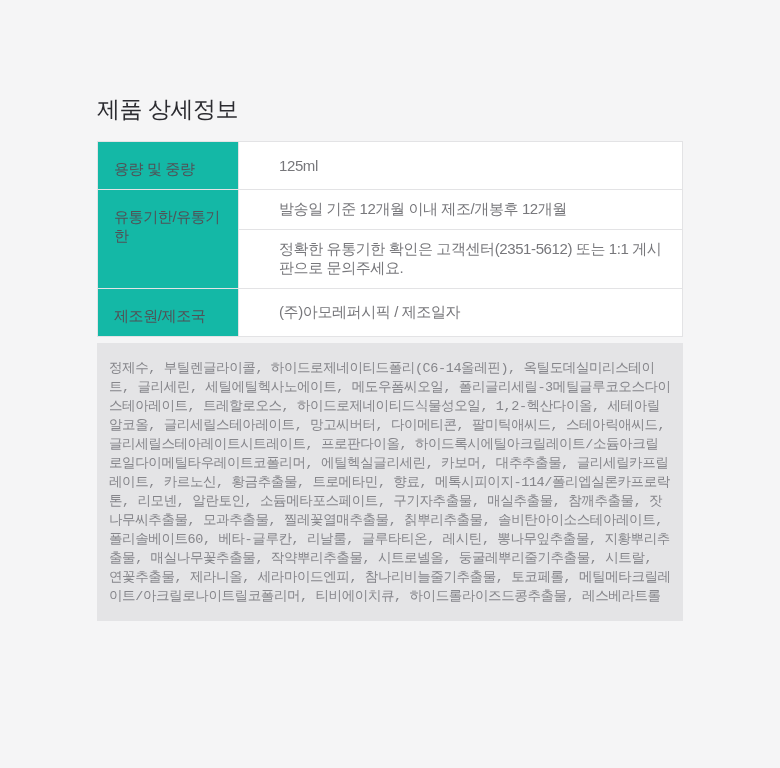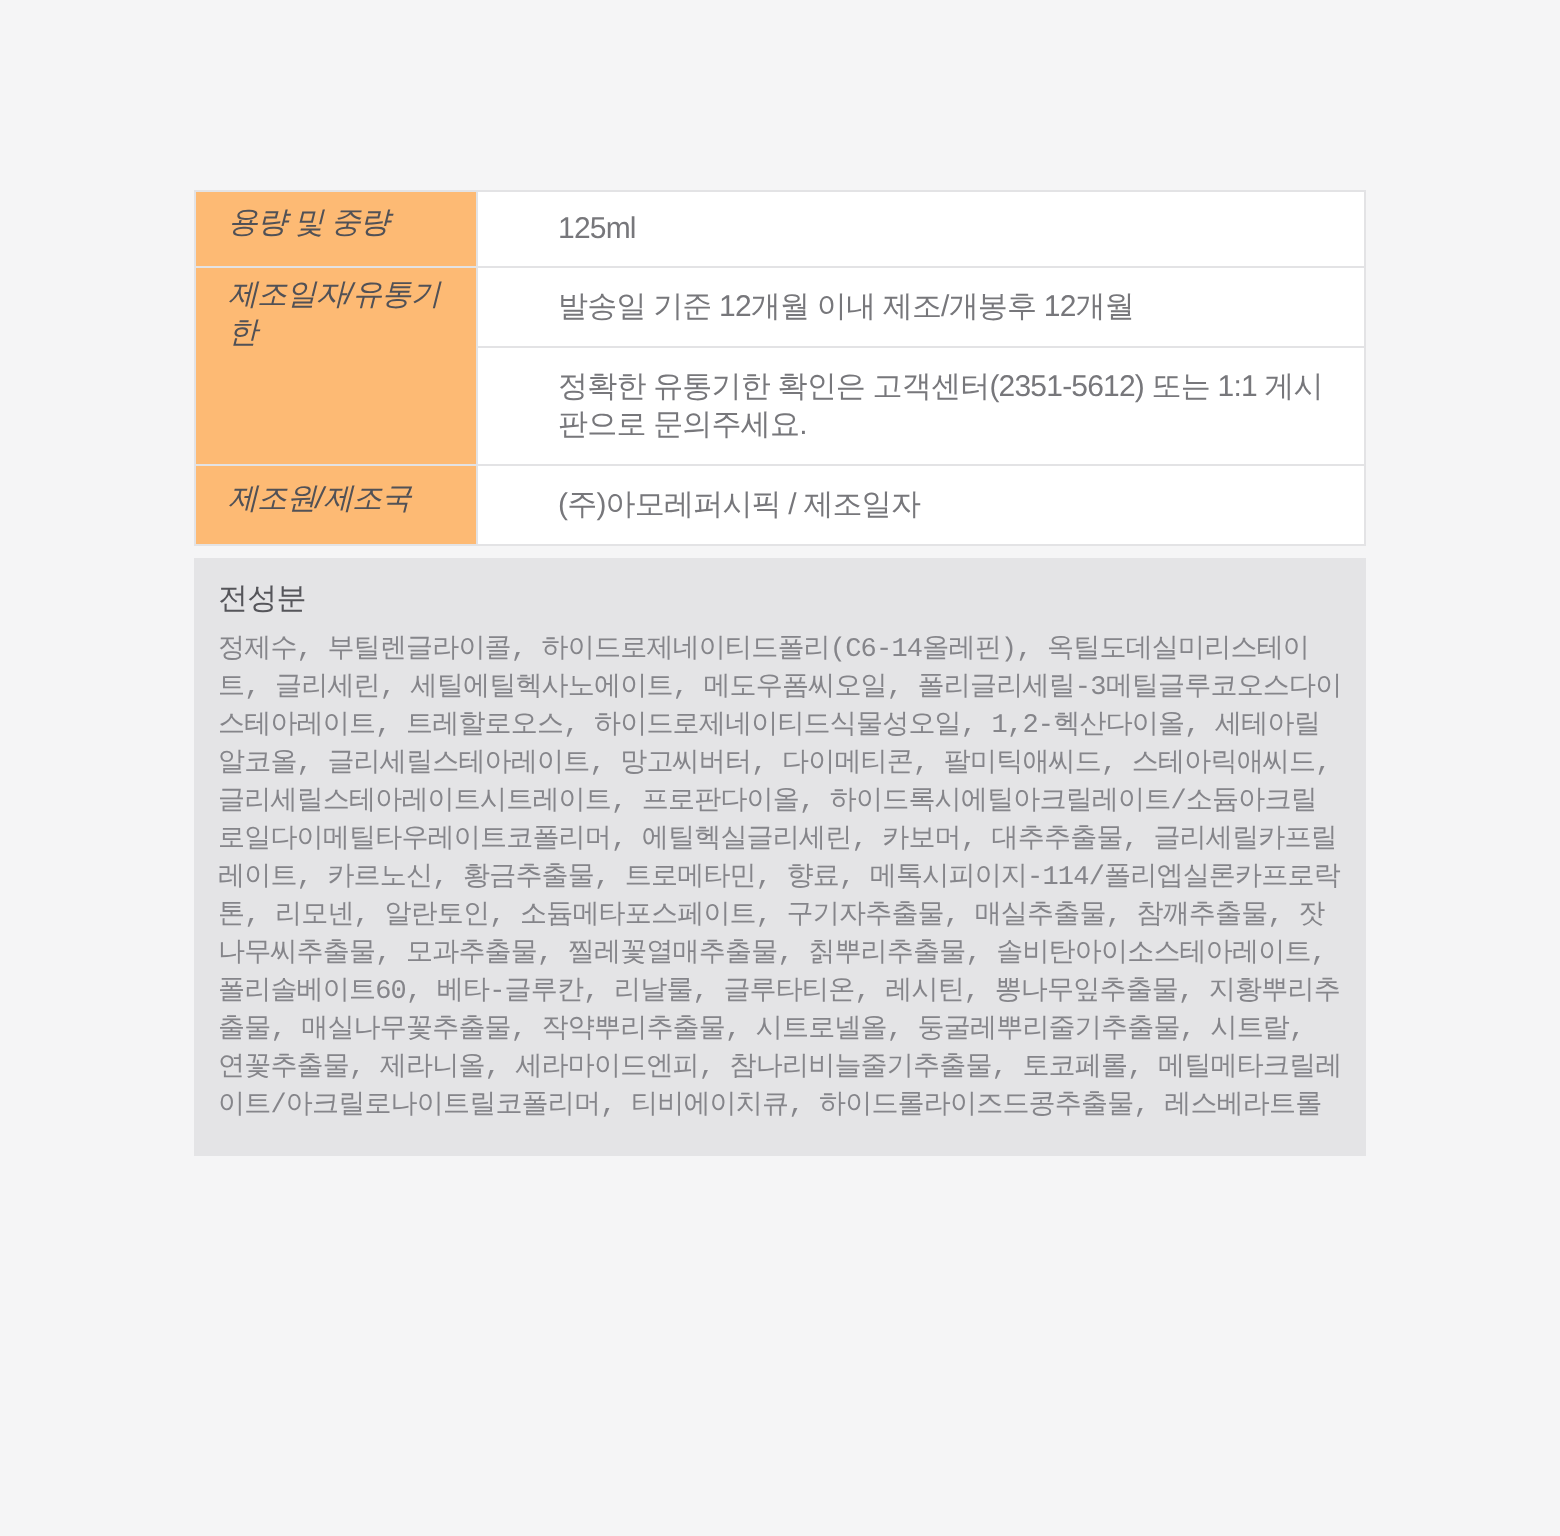--- a/index.html
+++ b/index.html
@@ -51,25 +51,24 @@
   .detail-table th,
   .detail-table td {
     border: 1px solid #e3e3e5;
     font-size: 15px;
     font-weight: 400;
     letter-spacing: -0.4px;
     text-align: left;
   }
   .detail-table th {
     width: 141px;
-    background: #fdba74;
+    background: #14b8a6;
     color: #515156;
-    padding: 4px 10px 10px 16px;
+    padding: 18px 10px 10px 16px;
     vertical-align: top;
-    font-style: italic;
   }
   .detail-table th.single { vertical-align: middle; }
   .detail-table td {
     background: #ffffff;
     color: #77777b;
     padding: 10px 14px 10px 40px;
   }
   
   .ingredients-panel {
     margin-top: 6px;
@@ -95,40 +94,40 @@
 </style>
 </head>
 <body>
 
 <div class="content">
 
   <section>
   </section>
 
   <section class="detail-section">
+    <h2 class="section-title">제품 상세정보</h2>
 
     <table class="detail-table">
       <tbody>
         <tr>
           <th class="single">용량 및 중량</th>
           <td>125ml</td>
         </tr>
         <tr>
-          <th rowspan="2">제조일자/유통기한</th>
+          <th rowspan="2">유통기한/유통기한</th>
           <td>발송일 기준 12개월 이내 제조/개봉후 12개월</td>
         </tr>
         <tr>
           <td>정확한 유통기한 확인은 고객센터(2351-5612) 또는 1:1 게시판으로 문의주세요.</td>
         </tr>
         <tr>
           <th class="single">제조원/제조국</th>
           <td>(주)아모레퍼시픽 / 제조일자</td>
         </tr>
       </tbody>
     </table>
 
     <div class="ingredients-panel">
-      <h3 class="ingredients-title">전성분</h3>
       <p class="ingredients-text">정제수, 부틸렌글라이콜, 하이드로제네이티드폴리(C6-14올레핀), 옥틸도데실미리스테이트, 글리세린, 세틸에틸헥사노에이트, 메도우폼씨오일, 폴리글리세릴-3메틸글루코오스다이스테아레이트, 트레할로오스, 하이드로제네이티드식물성오일, 1,2-헥산다이올, 세테아릴알코올, 글리세릴스테아레이트, 망고씨버터, 다이메티콘, 팔미틱애씨드, 스테아릭애씨드, 글리세릴스테아레이트시트레이트, 프로판다이올, 하이드록시에틸아크릴레이트/소듐아크릴로일다이메틸타우레이트코폴리머, 에틸헥실글리세린, 카보머, 대추추출물, 글리세릴카프릴레이트, 카르노신, 황금추출물, 트로메타민, 향료, 메톡시피이지-114/폴리엡실론카프로락톤, 리모넨, 알란토인, 소듐메타포스페이트, 구기자추출물, 매실추출물, 참깨추출물, 잣나무씨추출물, 모과추출물, 찔레꽃열매추출물, 칡뿌리추출물, 솔비탄아이소스테아레이트, 폴리솔베이트60, 베타-글루칸, 리날룰, 글루타티온, 레시틴, 뽕나무잎추출물, 지황뿌리추출물, 매실나무꽃추출물, 작약뿌리추출물, 시트로넬올, 둥굴레뿌리줄기추출물, 시트랄, 연꽃추출물, 제라니올, 세라마이드엔피, 참나리비늘줄기추출물, 토코페롤, 메틸메타크릴레이트/아크릴로나이트릴코폴리머, 티비에이치큐, 하이드롤라이즈드콩추출물, 레스베라트롤</p>
     </div>
   </section>
 
 </div>
 
 </body></html>

